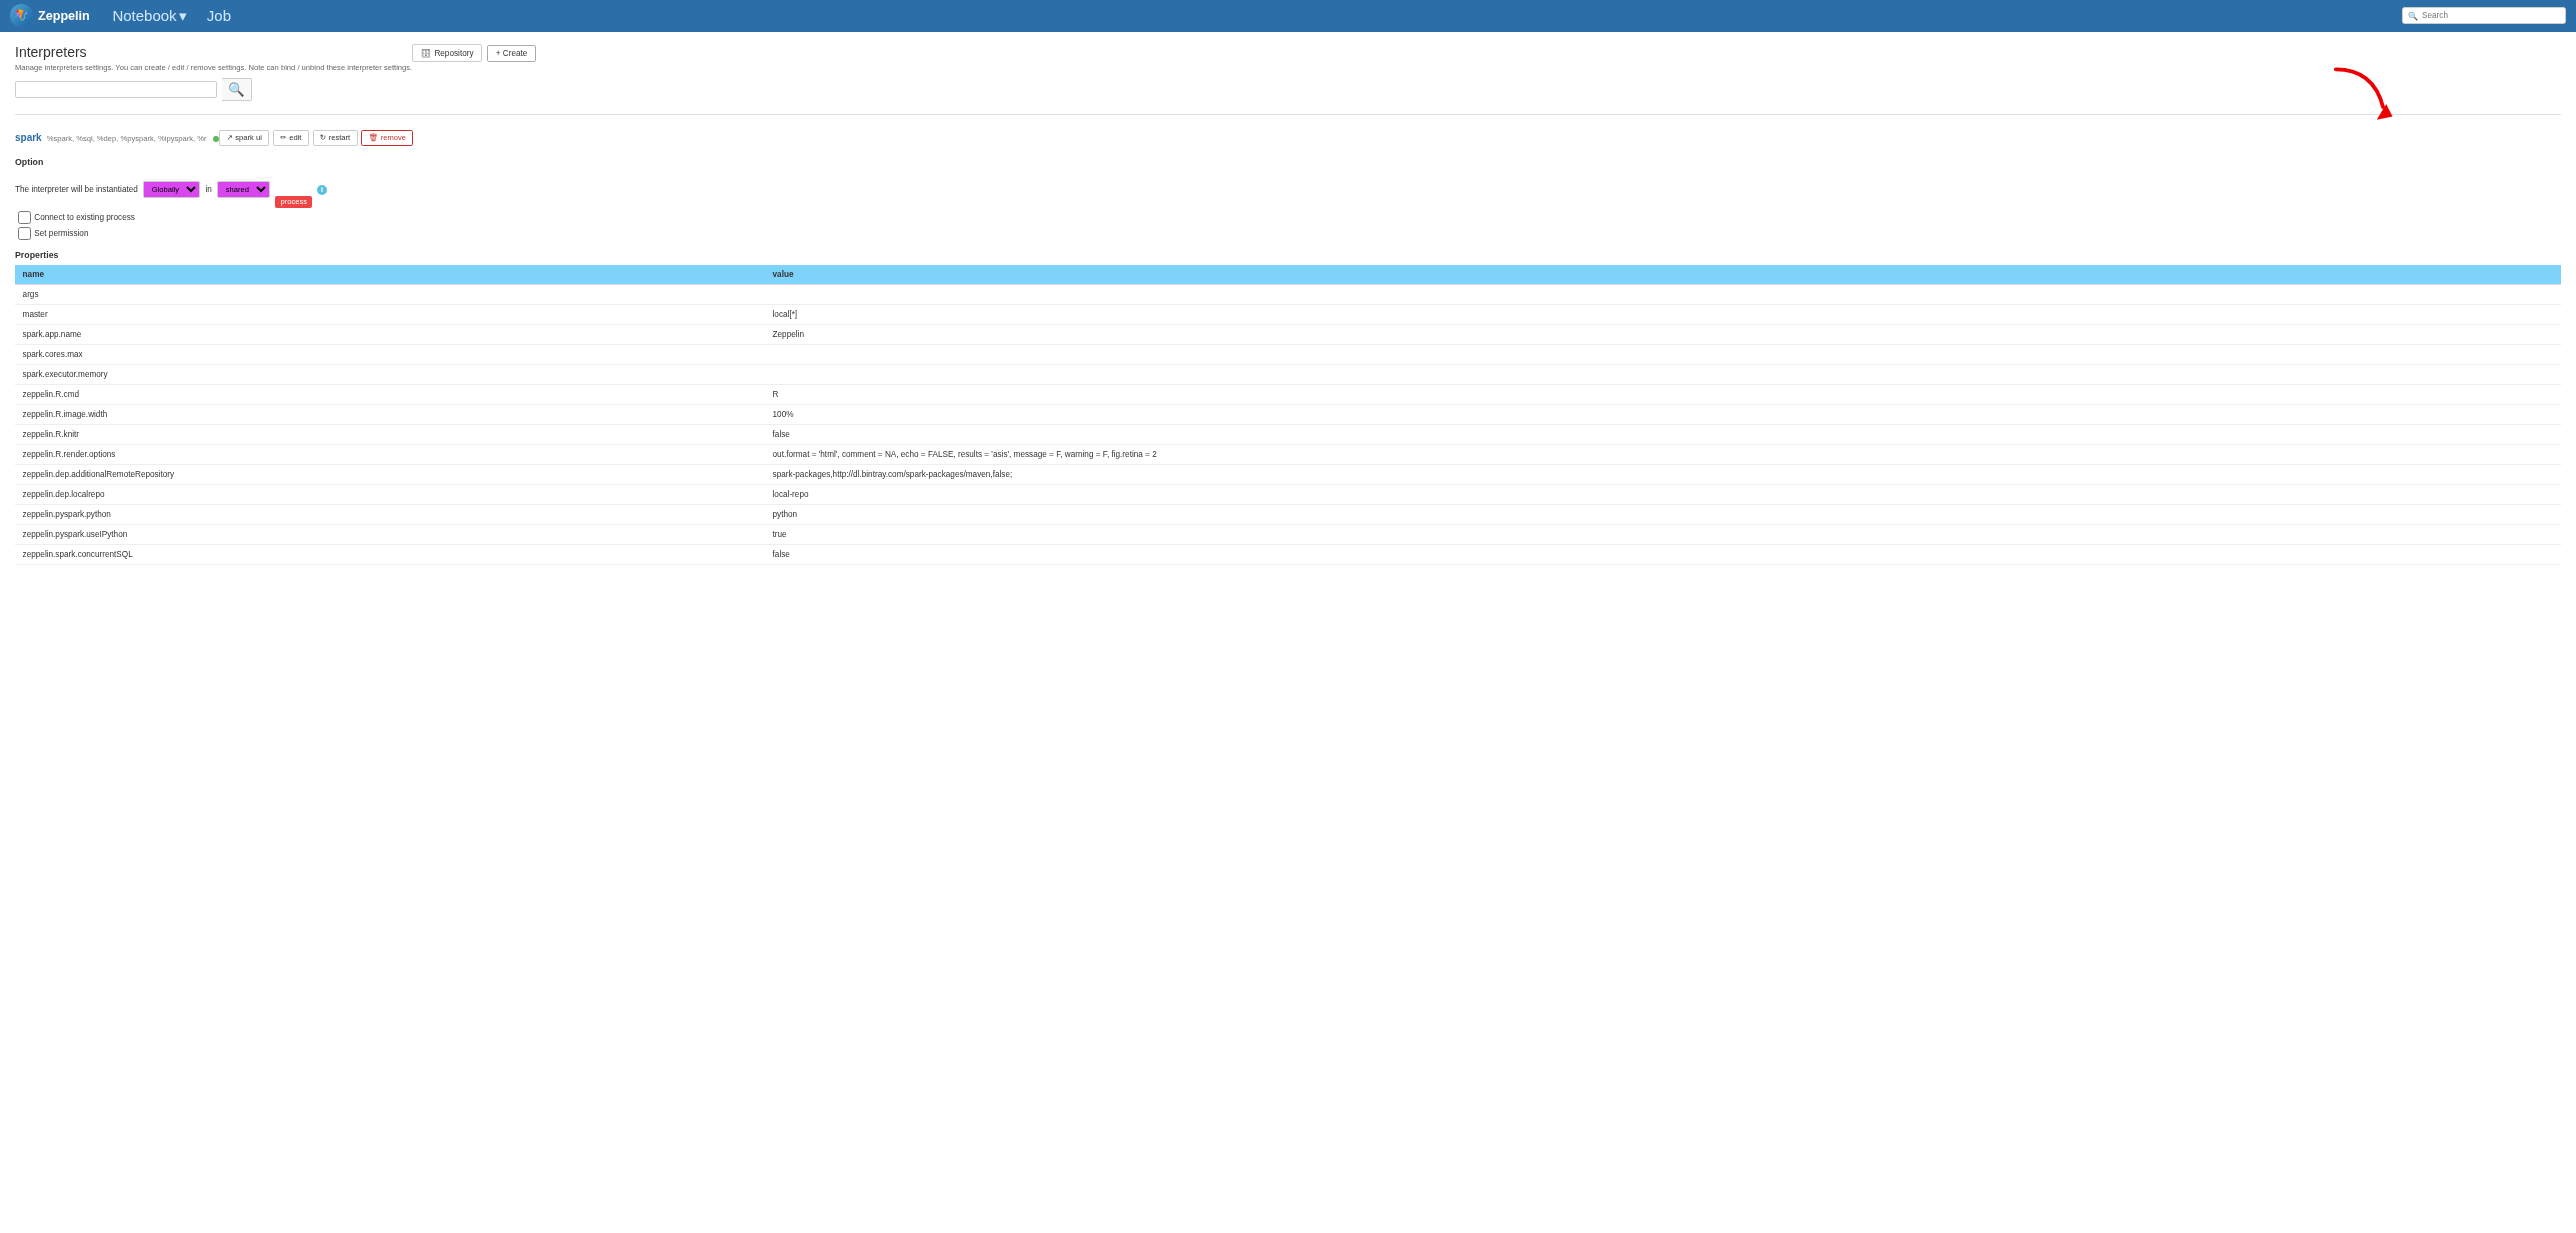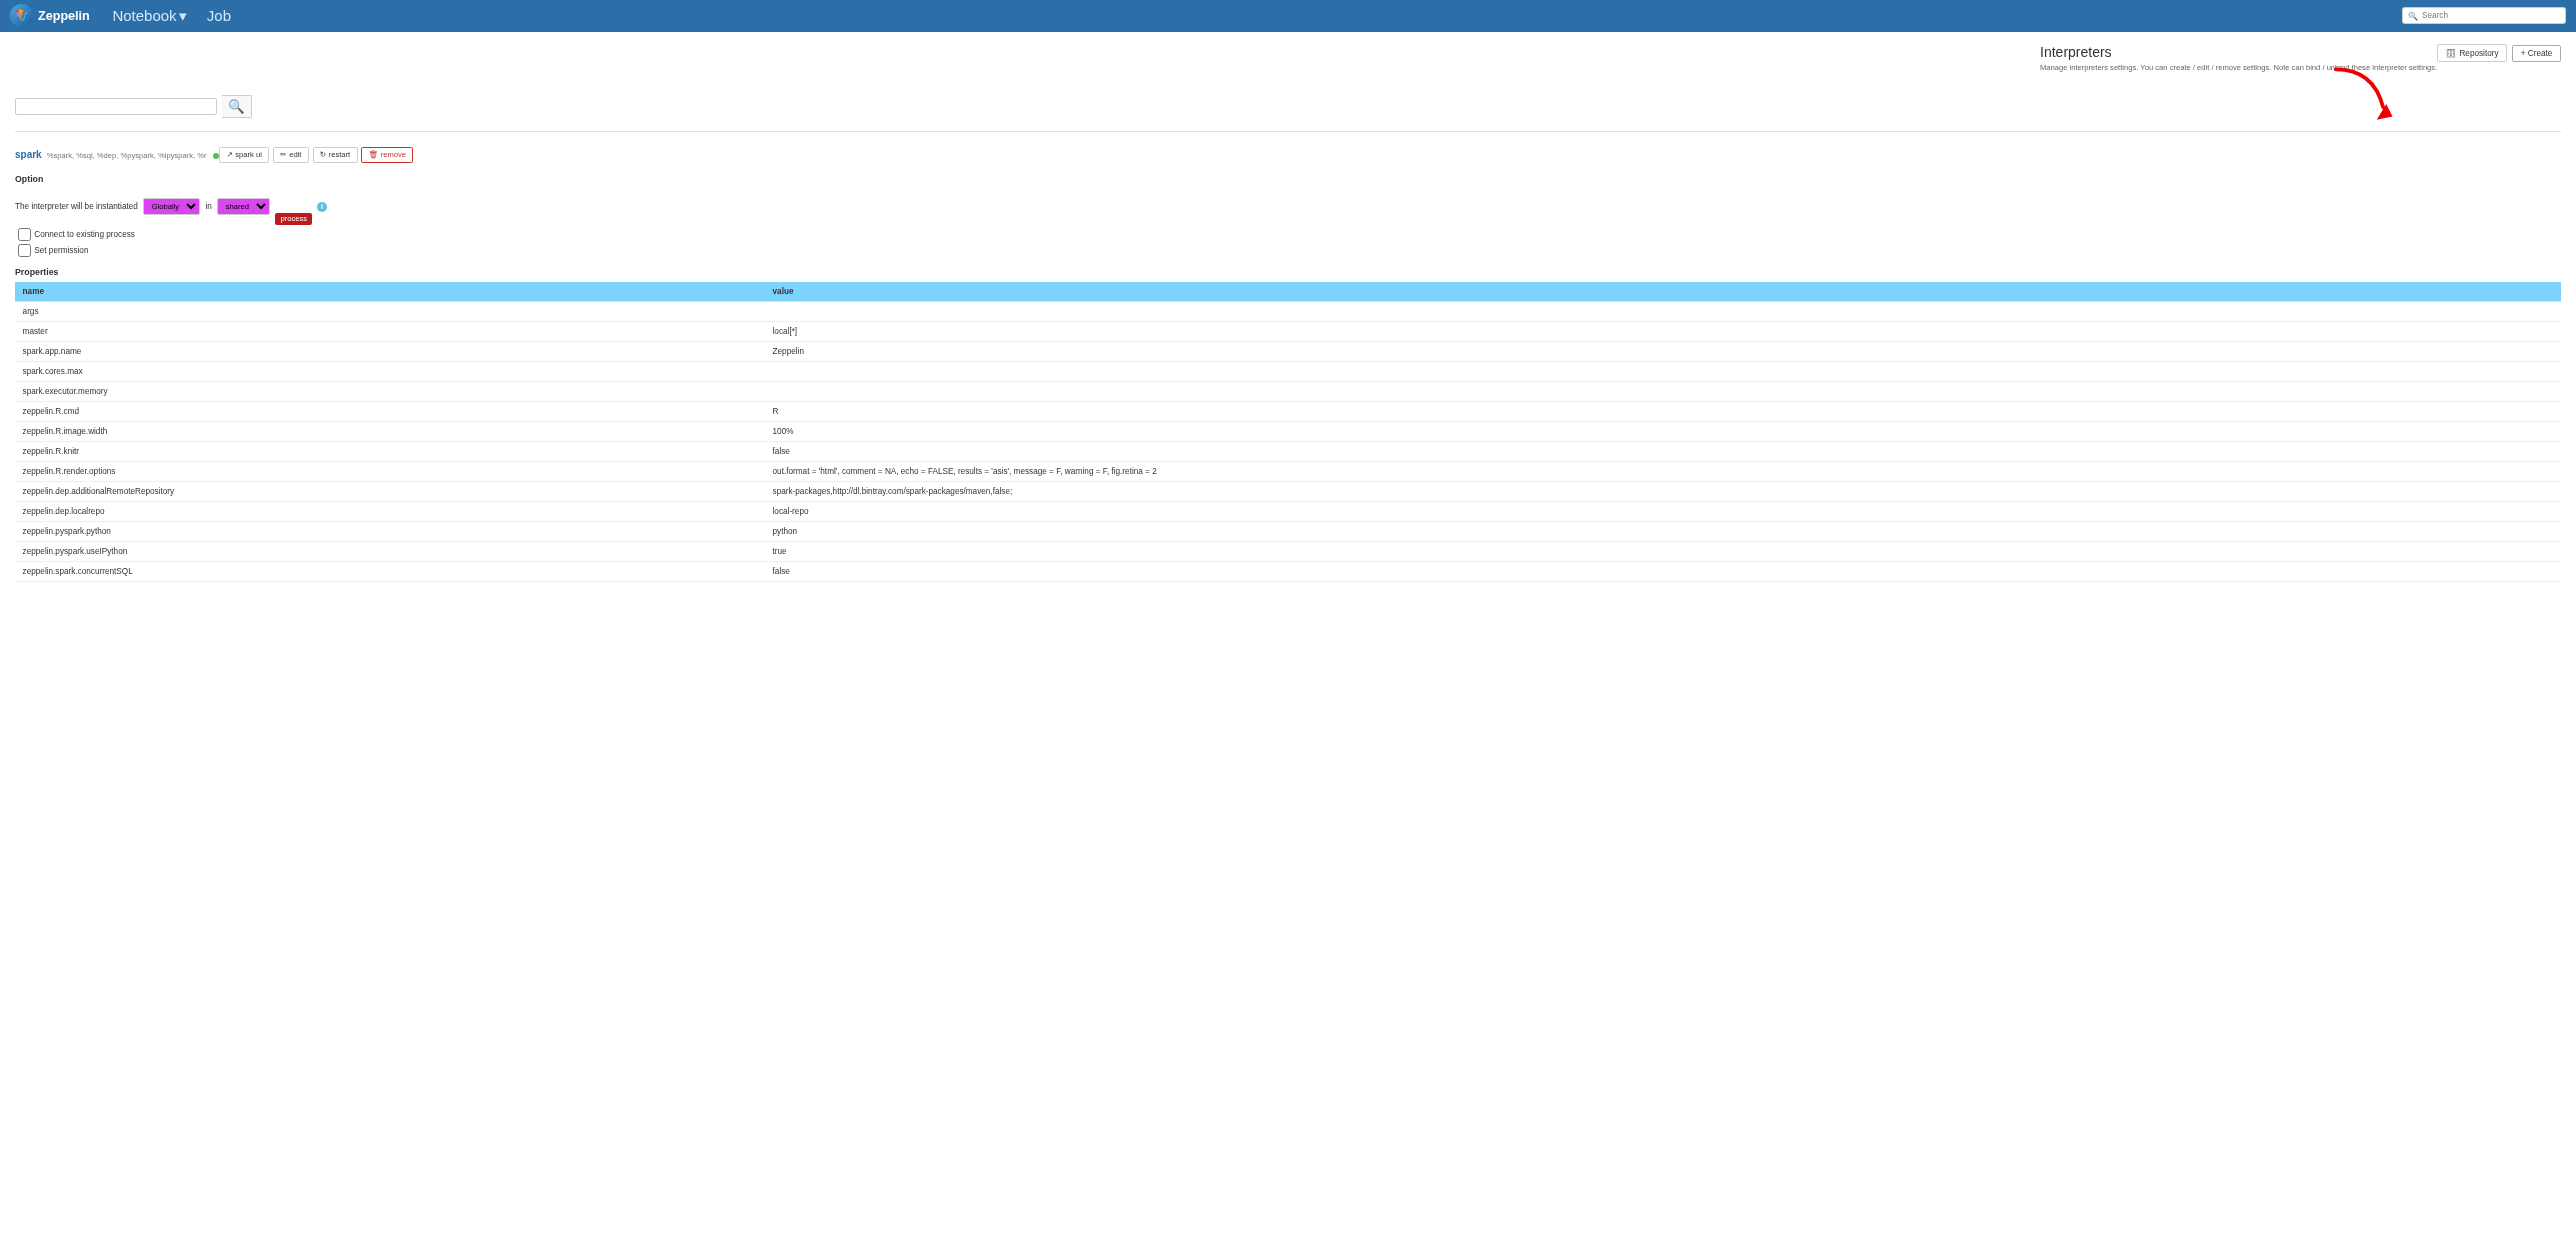--- a/index.html
+++ b/index.html
@@ -69,22 +69,22 @@
     
     .page-content {
       padding: 12.6px 15px;
       background: #fff;
       min-height: calc(100vh - 31.5px);
     }
 
     .page-header {
       display: flex;
       align-items: flex-start;
-      justify-content: flex-end;
-      margin-bottom: 23px;
+      justify-content: flex-start;
+      margin-bottom: 6px;
     }
     .page-title {
       font-size: 14px;
       font-weight: normal;
       color: #333;
     }
     .page-subtitle {
       font-size: 7.6px;
       color: #666;
       margin-top: 2.5px;
@@ -209,21 +209,21 @@
     }
     .select-inline {
       border: 0.6px solid #ccc;
       border-radius: 1.9px;
       padding: 1.9px 3.8px;
       font-size: 7.6px;
       background: #d946ef;
       cursor: pointer;
     }
     .badge-process {
-      background: #b91c1c;
+      background: #ef4444;
       color: #fff;
       padding: 1.3px 5px;
       border-radius: 1.9px;
       font-size: 7.6px;
       margin-top: 24px;
     }
     .info-icon {
       display: inline-flex;
       align-items: center;
       justify-content: center;

